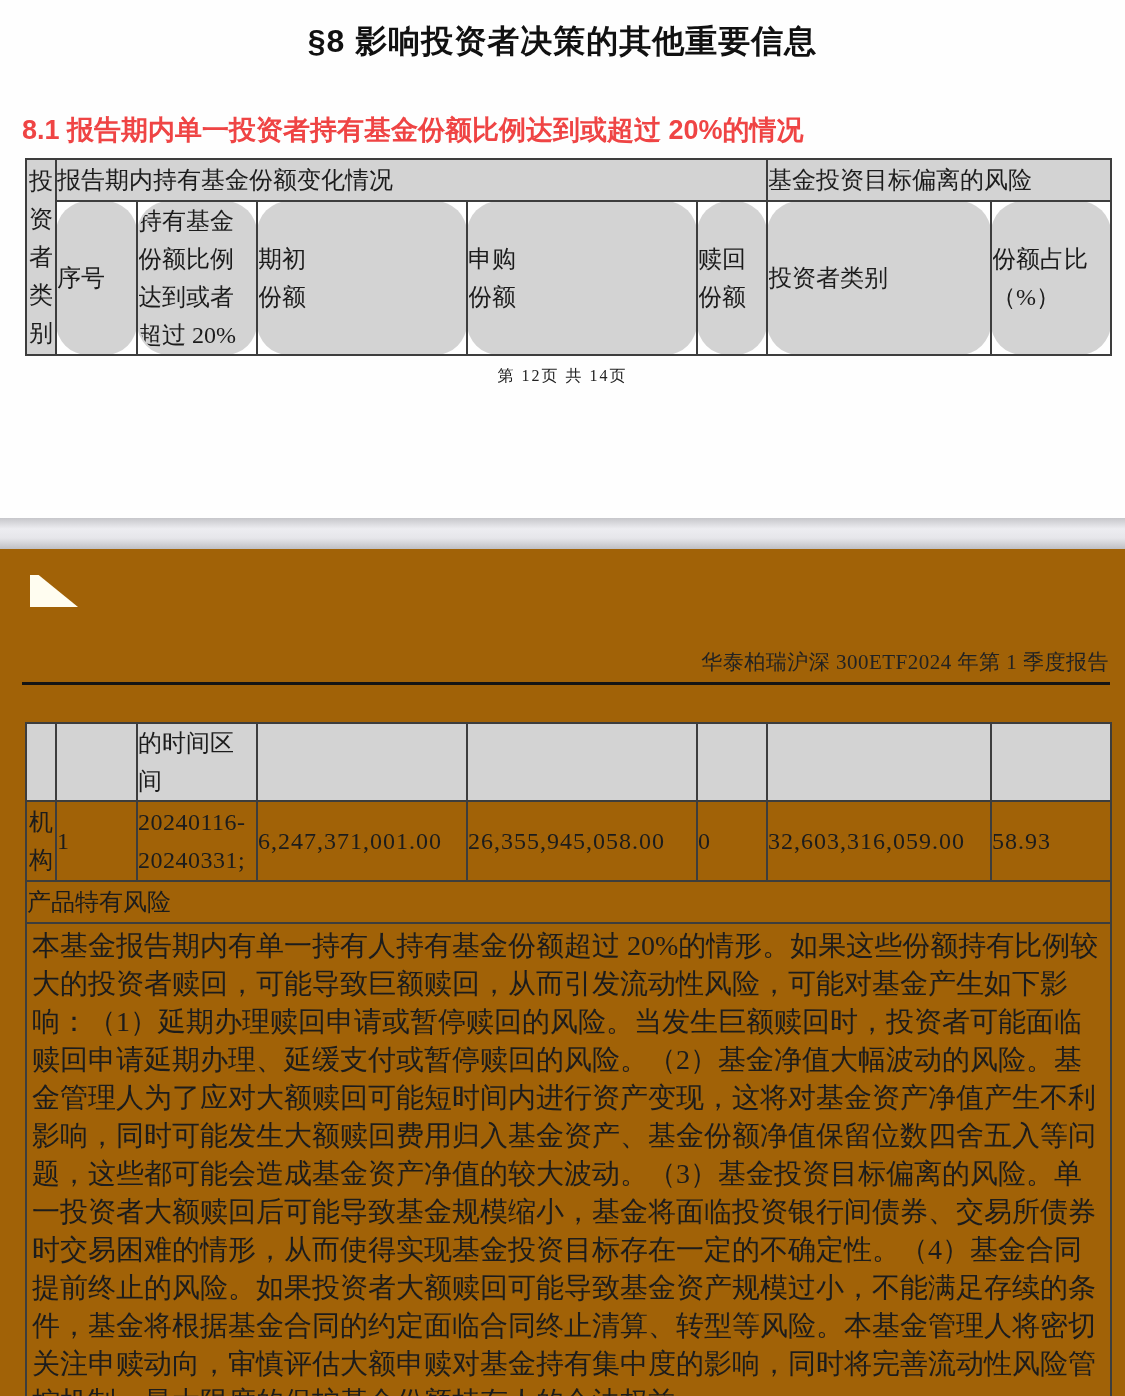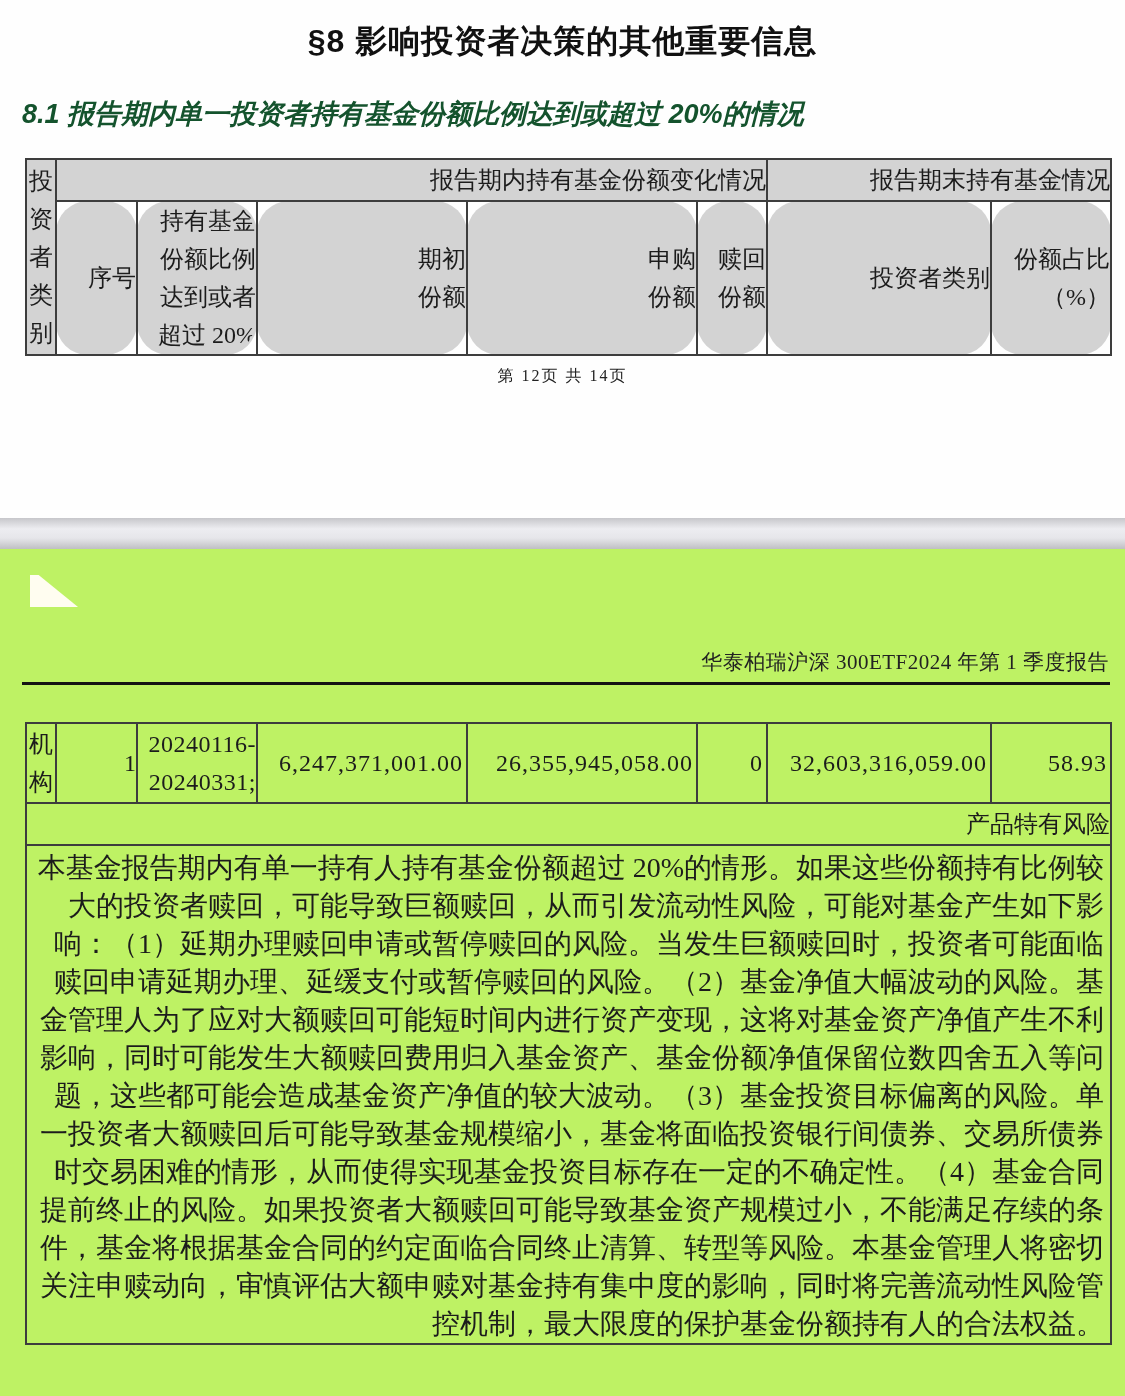--- a/index.html
+++ b/index.html
@@ -15,42 +15,42 @@
   }
   
   .page1 { position: absolute; top: 0; left: 0; width: 1125px; height: 518px; background: #fefefe; padding-left: 16px; }
   .doc-title {
     position: absolute; top: 20px; left: 0; width: 100%;
     text-align: center;
     font-family: "Liberation Sans", "DejaVu Sans", sans-serif;
     font-weight: bold; font-size: 32px; letter-spacing: 1px; color: #111;
   }
   .section-heading {
-    position: absolute; top: 96px; left: 22px; width: 1080px;
+    position: absolute; top: 112px; left: 22px; width: 1080px;
     font-family: "Liberation Sans", "DejaVu Sans", sans-serif;
-    font-weight: bold; font-size: 27px; color: #14532d; font-style: italic;
+    font-weight: bold; font-size: 27px; color: #ef4444;
   }
   .page-number {
     position: absolute; top: 366px; left: 0; width: 100%;
     text-align: center; font-size: 16px; letter-spacing: 2px; color: #222;
   }
   
   table.report {
     position: absolute; left: 25px;
     width: 1085px;
     border-collapse: collapse;
     table-layout: fixed;
     font-size: 24px;
     color: #1c1c1c;
   }
   table.report td, table.report th {
     border: 2px solid #3d3d3d;
     font-weight: normal;
     vertical-align: middle;
-    text-align: right;
+    text-align: left;
     line-height: 38px;
     overflow: hidden;
   }
   .hdr { background: #d3d3d3; }
   .pre { white-space: pre-line; }
   .vert { word-break: break-all; line-height: 38px; padding: 0 2px; }
   .num { text-align: right; padding-right: 3px; letter-spacing: 1px; }
   .num-left { text-align: left; padding-left: 0; letter-spacing: 0.5px; word-break: break-all; }
   .t1 { top: 158px; }
   .t1 .r1 td, .t1 .r1 th { height: 42px; }
@@ -66,21 +66,21 @@
     padding: 3px 6px 0 5px;
     vertical-align: top;
     height: 462px;
   }
   
   .page-gap {
     position: absolute; top: 518px; left: 0; width: 1125px; height: 31px;
     background: linear-gradient(180deg, #c7c7cb 0%, #ededf1 35%, #e6e6ea 65%, #bfbfc3 100%);
   }
   
-  .page2 { position: absolute; top: 549px; left: 0; width: 1125px; height: 847px; background: #bef264; }
+  .page2 { position: absolute; top: 549px; left: 0; width: 1125px; height: 847px; background: #a16207; }
   .faint-mark {
     position: absolute; top: 26px; left: 30px; width: 48px; height: 32px;
     background: #fffdf0;
     clip-path: polygon(0 0, 18% 0, 100% 100%, 0 100%);
   }
   .running-header {
     position: absolute; top: 99px; right: 16px;
     font-size: 21px; color: #222; letter-spacing: 0.5px;
   }
   .header-rule {
@@ -105,21 +105,21 @@
           <col style="width:210px">
         <col style="width:230px">
           <col style="width:70px">
           <col style="width:224px">
           <col style="width:120px">
       </colgroup>
       <tbody>
           <tr class="r1">
         <th class="hdr vert" rowspan="2">投资者类别</th>
         <th class="hdr" colspan="5">报告期内持有基金份额变化情况</th>
-        <th class="hdr" colspan="2">报告期末持有基金情况</th>
+        <th class="hdr" colspan="2">基金投资目标偏离的风险</th>
       </tr>
       <tr class="r2">
         <th class="hdr">序号</th>
         <th class="hdr pre">持有基金
 份额比例
 达到或者
 超过 20%</th>
         <th class="hdr pre">期初
 份额</th>
         <th class="hdr pre">申购
@@ -148,20 +148,31 @@
         <col style="width:30px">
           <col style="width:81px">
           <col style="width:120px">
           <col style="width:210px">
         <col style="width:230px">
           <col style="width:70px">
           <col style="width:224px">
           <col style="width:120px">
       </colgroup>
       <tbody>
+          <tr class="r1">
+        <th class="hdr"></th>
+        <th class="hdr"></th>
+        <th class="hdr pre">的时间区
+间</th>
+        <th class="hdr"></th>
+        <th class="hdr"></th>
+        <th class="hdr"></th>
+        <th class="hdr"></th>
+        <th class="hdr"></th>
+      </tr>
       <tr class="r2">
         <td class="vert">机构</td>
         <td>1</td>
         <td class="num-left">20240116-20240331;</td>
         <td class="num">6,247,371,001.00</td>
         <td class="num">26,355,945,058.00</td>
         <td class="num">0</td>
         <td class="num">32,603,316,059.00</td>
         <td class="num">58.93</td>
       </tr>

